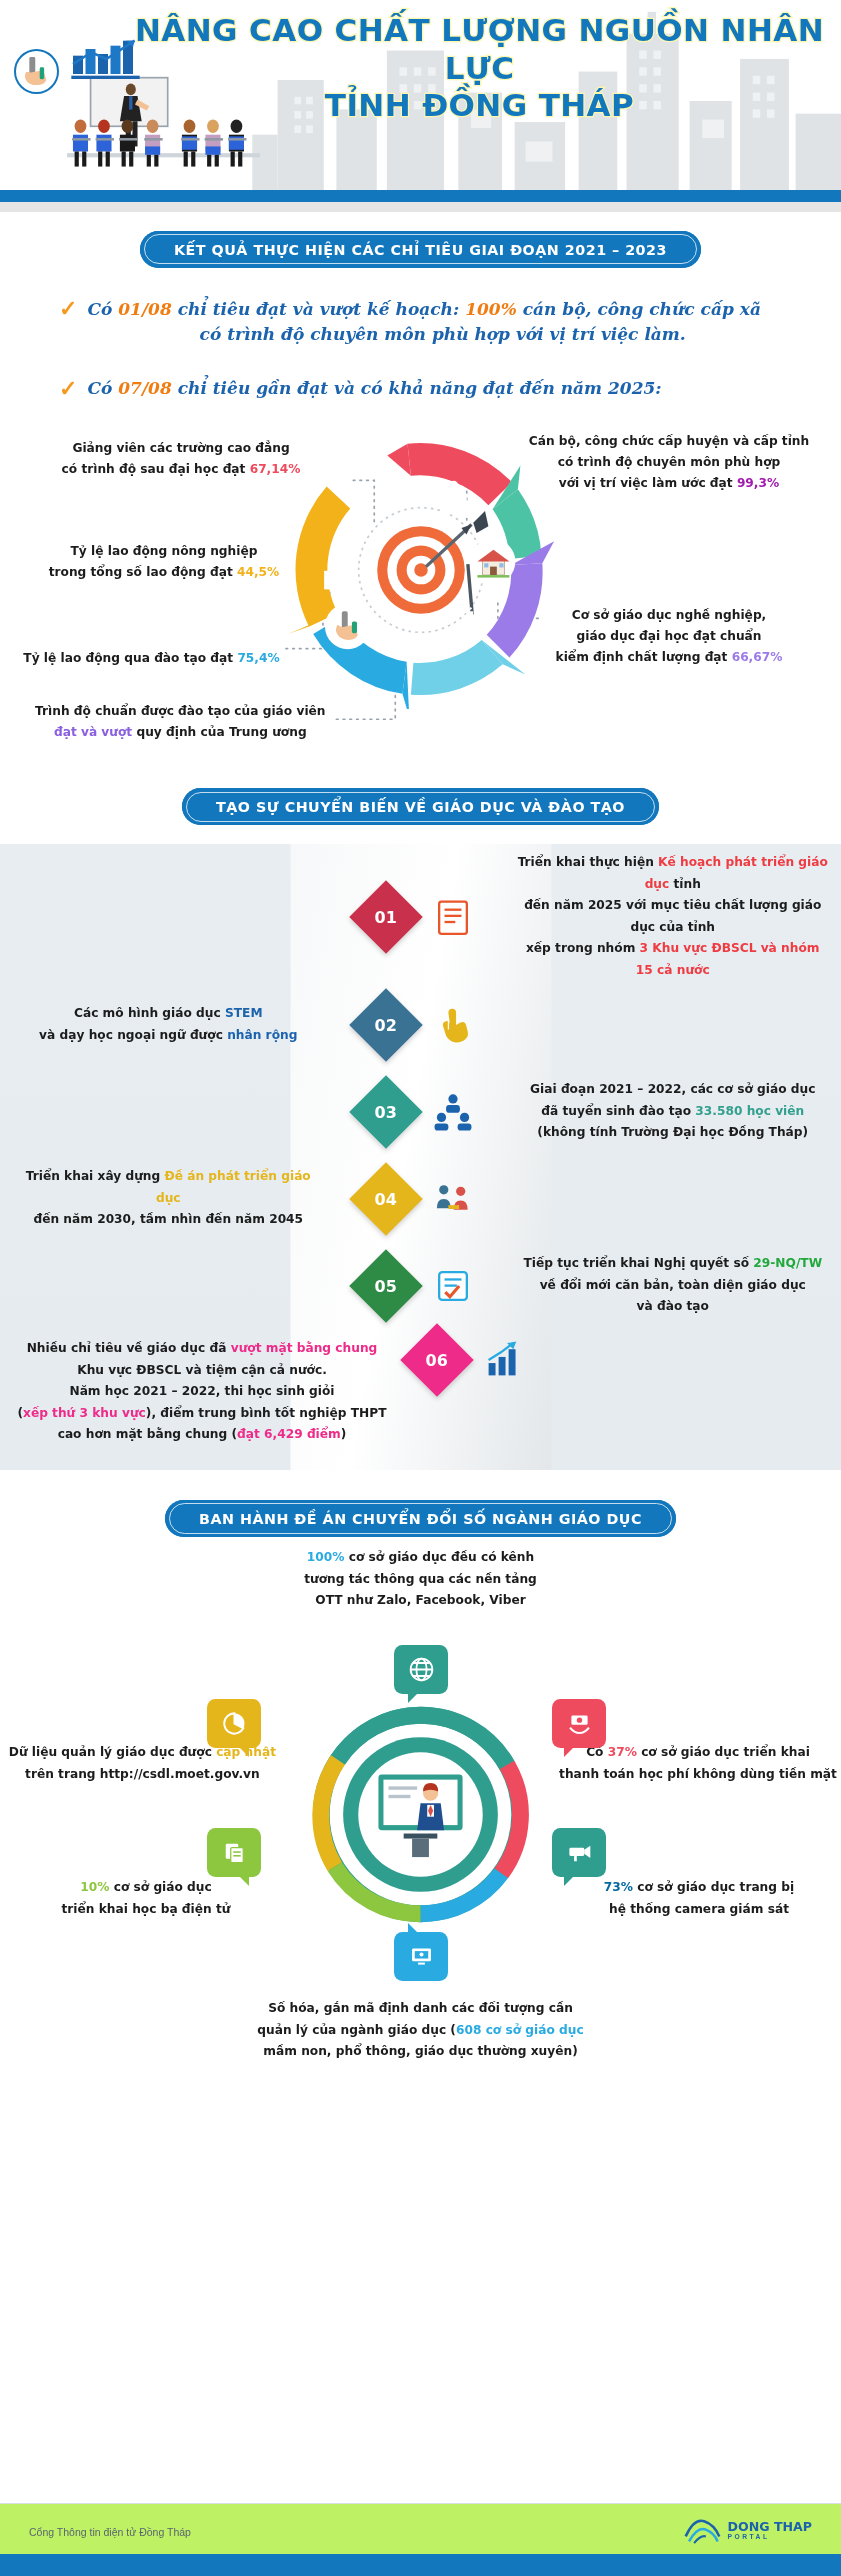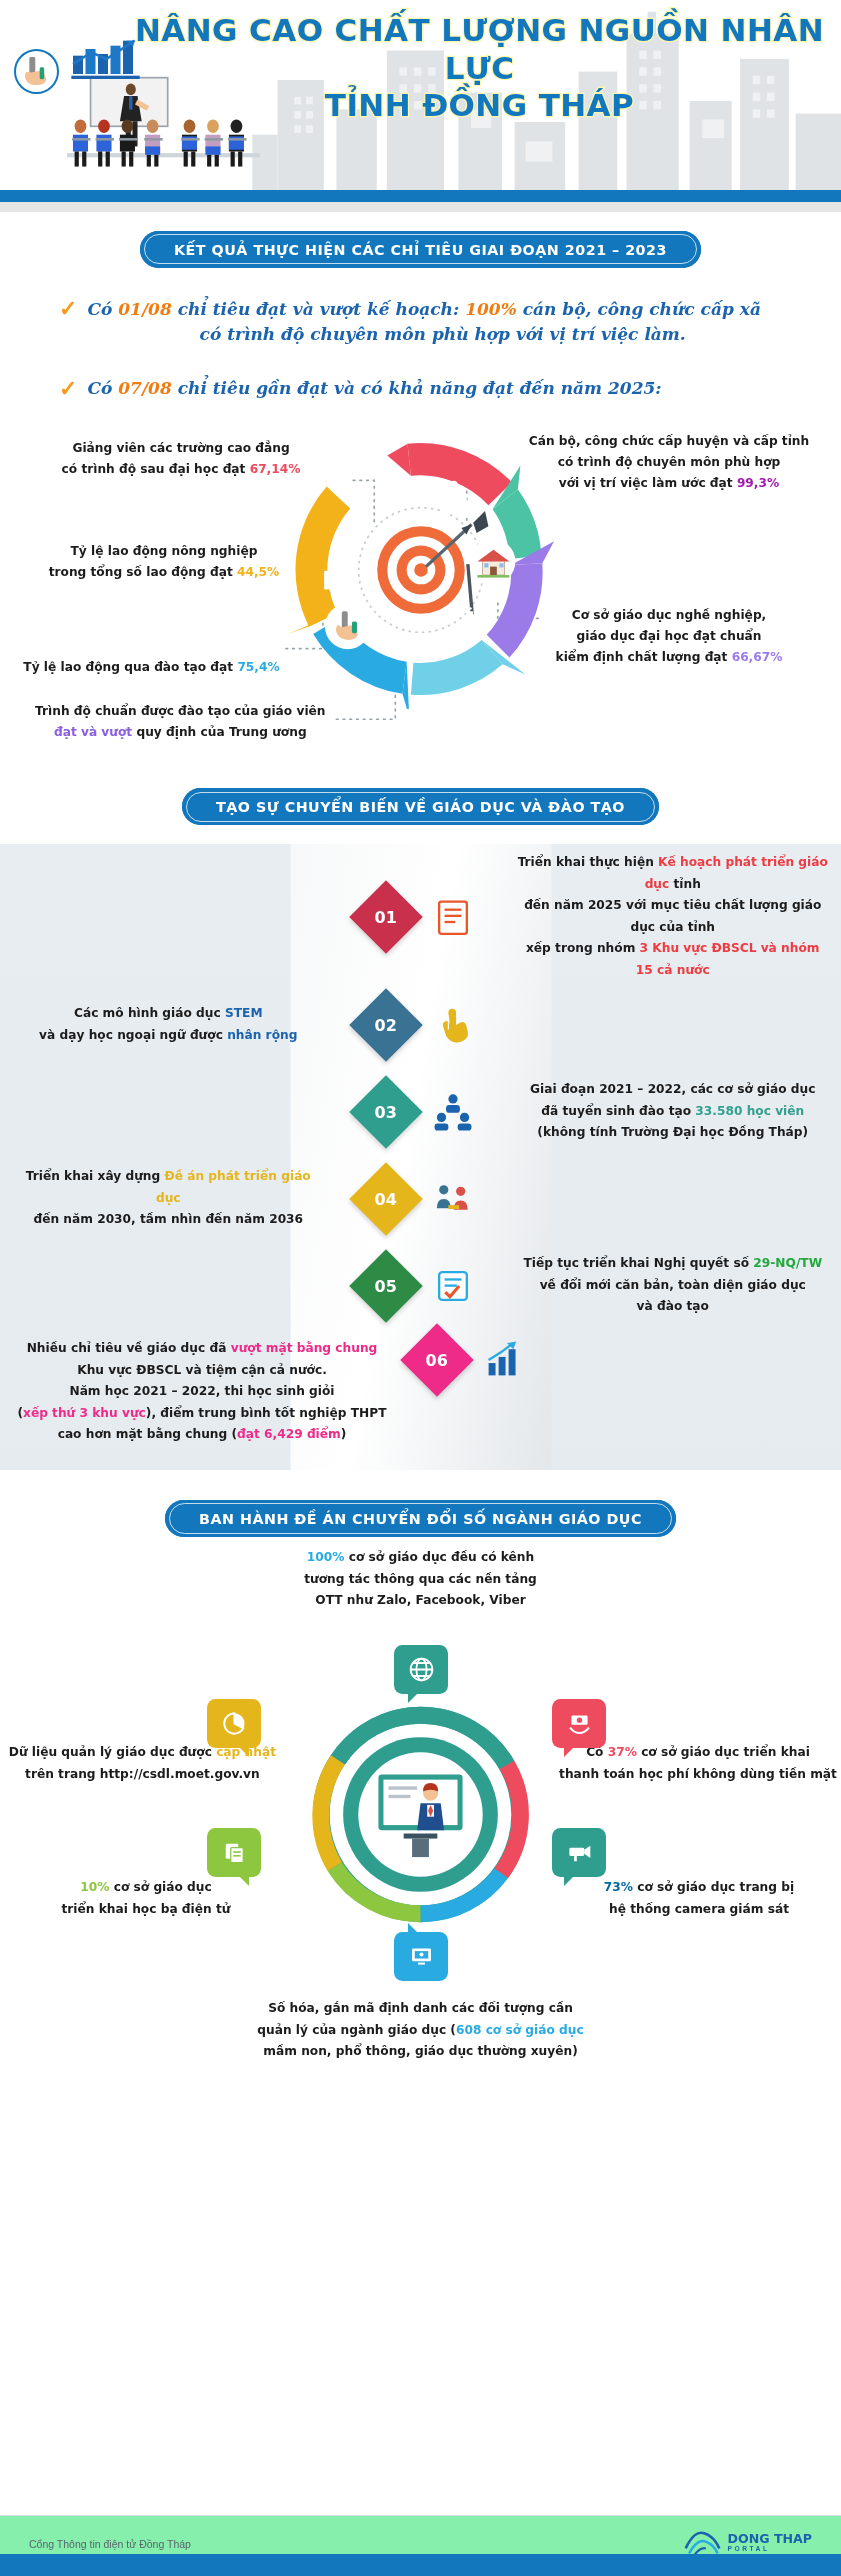--- a/index.html
+++ b/index.html
@@ -250,22 +250,22 @@
     bottom:-9.3px; left: 11.8px;
     border-width: 10px 8.4px 0 0;
     border-style: solid;
     border-color: transparent;
   }
 
   
   .footer {
     position: absolute;
     left: 0; bottom: 0;
-    width: 841px; height: 61px;
-    background: #86efac;
+    width: 841px; height: 73px;
+    background: #bef264;
     border-top: 1.7px solid #d6dde4;
   }
   .footer-bar {
     position:absolute; left:0; bottom:0; width:841px; height: 22px;
     background: #1277bd;
   }
   .footer-text {
     position: absolute;
     left: 29px; top: 22px;
     font-family: "Liberation Sans", sans-serif;
@@ -474,21 +474,21 @@
     </svg>
 
     <div class="lbl left" style="left:17px; top:15px; width:328px;">
       <div>Giảng viên các trường cao đẳng</div>
       <div><span>có trình độ sau đại học đạt </span><span class="c-pink">67,14%</span></div>
     </div>
     <div class="lbl left" style="left:17px; top:118px; width:294px;">
       <div>Tỷ lệ lao động nông nghiệp</div>
       <div><span>trong tổng số lao động đạt </span><span class="c-yellow">44,5%</span></div>
     </div>
-    <div class="lbl left" style="left:17px; top:234px; width:269px;">
+    <div class="lbl left" style="left:17px; top:225px; width:269px;">
       <div><span>Tỷ lệ lao động qua đào tạo đạt </span><span class="c-cyan">75,4%</span></div>
     </div>
     <div class="lbl left" style="left:11.8px; top:278px; width:337px;">
       <div>Trình độ chuẩn được đào tạo của giáo viên</div>
       <div><span class="c-purple">đạt và vượt</span><span> quy định của Trung ương</span></div>
     </div>
 
     <div class="lbl right" style="left:505px; top:8.4px; width:328px;">
       <div>Cán bộ, công chức cấp huyện và cấp tỉnh</div>
       <div>có trình độ chuyên môn phù hợp</div>
@@ -660,21 +660,21 @@
       <div class="step-text right">
         <div>Giai đoạn 2021 – 2022, các cơ sở giáo dục</div>
         <div><span>đã tuyển sinh đào tạo </span><span class="c-teal2">33.580 học viên</span></div>
         <div>(không tính Trường Đại học Đồng Tháp)</div>
       </div>
     </div>
 
     <div class="step-row">
       <div class="step-text left">
         <div><span>Triển khai xây dựng </span><span class="c-gold">Đề án phát triển giáo dục</span></div>
-        <div>đến năm 2030, tầm nhìn đến năm 2036</div>
+        <div>đến năm 2030, tầm nhìn đến năm 2045</div>
       </div>
       <div class="mid-col">
         <div class="diamond" style="background:#e5b61c;">
             <span>04</span>
           </div>
         <div class="step-icon">
           <svg viewBox="0 0 52 52" width="40" height="40">
             <circle cx="14" cy="14" r="6" fill="#3a7294"></circle>
               <path d="M5 38 q0-12 9-12 q9 0 9 12 z" fill="#3a7294"></path>
             <circle cx="36" cy="16" r="6" fill="#d8524a"></circle>

